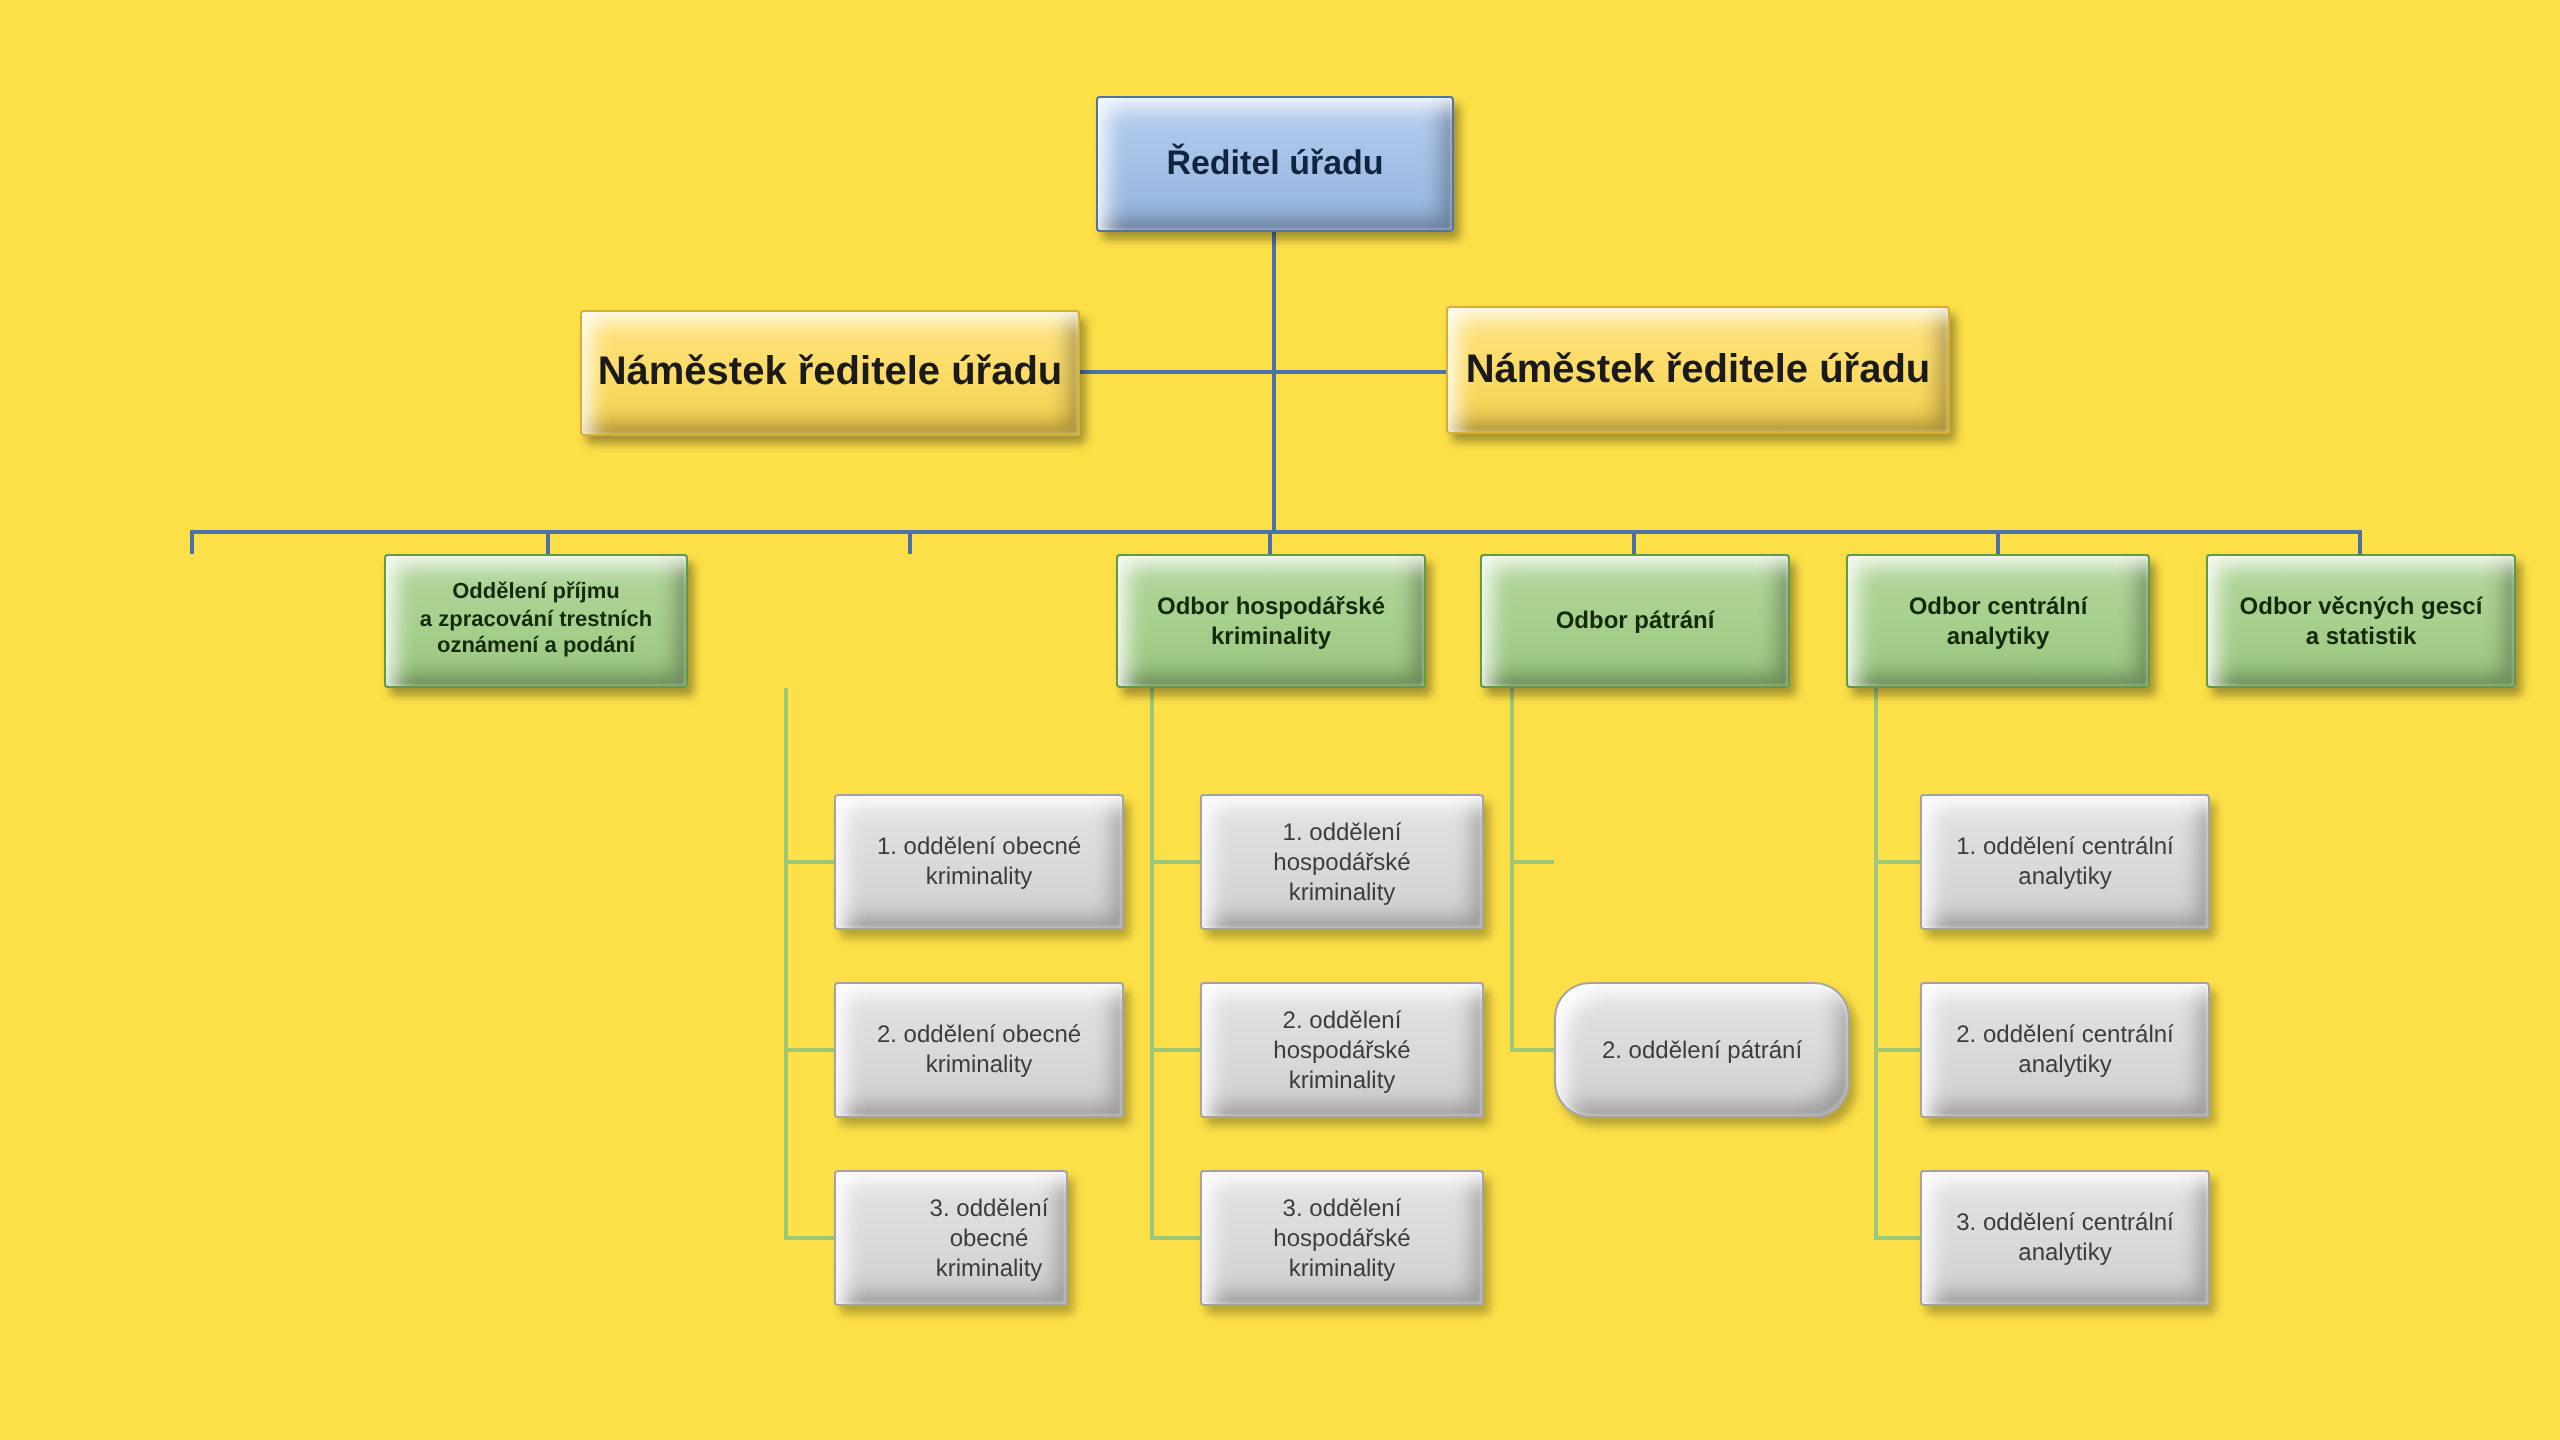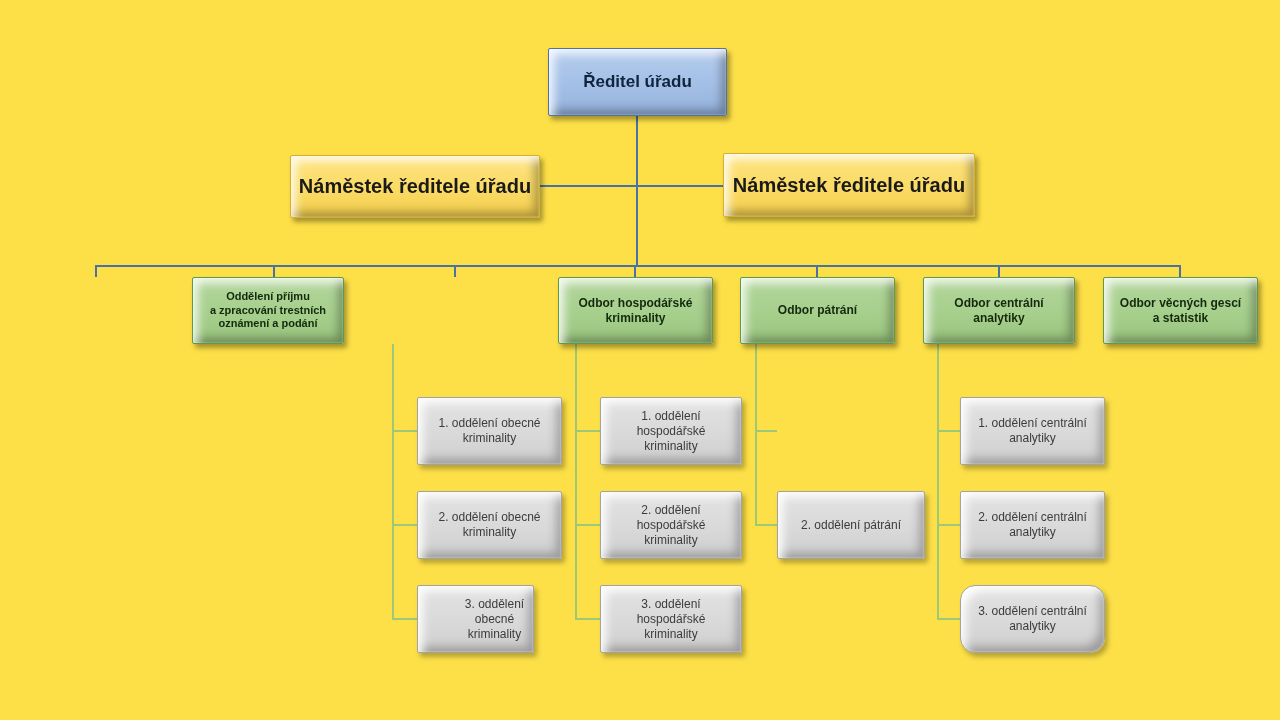--- a/index.html
+++ b/index.html
@@ -108,22 +108,22 @@
   <div class="node unit" style="left:417px;top:585px;width:117px;height:68px;padding-left:44px;">3. oddělení obecné
 kriminality</div>
 
   <div class="node unit" style="left:600px;top:397px;width:142px;height:68px;">1. oddělení hospodářské
 kriminality</div>
   <div class="node unit" style="left:600px;top:491px;width:142px;height:68px;">2. oddělení hospodářské
 kriminality</div>
   <div class="node unit" style="left:600px;top:585px;width:142px;height:68px;">3. oddělení hospodářské
 kriminality</div>
 
-  <div class="node unit" style="left:777px;top:491px;width:148px;height:68px;">2. oddělení pátrání</div>
+  <div class="node unit" style="left:777px;top:491px;width:148px;height:68px;border-radius:18px;">2. oddělení pátrání</div>
 
   <div class="node unit" style="left:960px;top:397px;width:145px;height:68px;">1. oddělení centrální
 analytiky</div>
   <div class="node unit" style="left:960px;top:491px;width:145px;height:68px;">2. oddělení centrální
 analytiky</div>
-  <div class="node unit" style="left:960px;top:585px;width:145px;height:68px;border-radius:15px;">3. oddělení centrální
+  <div class="node unit" style="left:960px;top:585px;width:145px;height:68px;">3. oddělení centrální
 analytiky</div>
 
 </div>
 
 </body></html>

